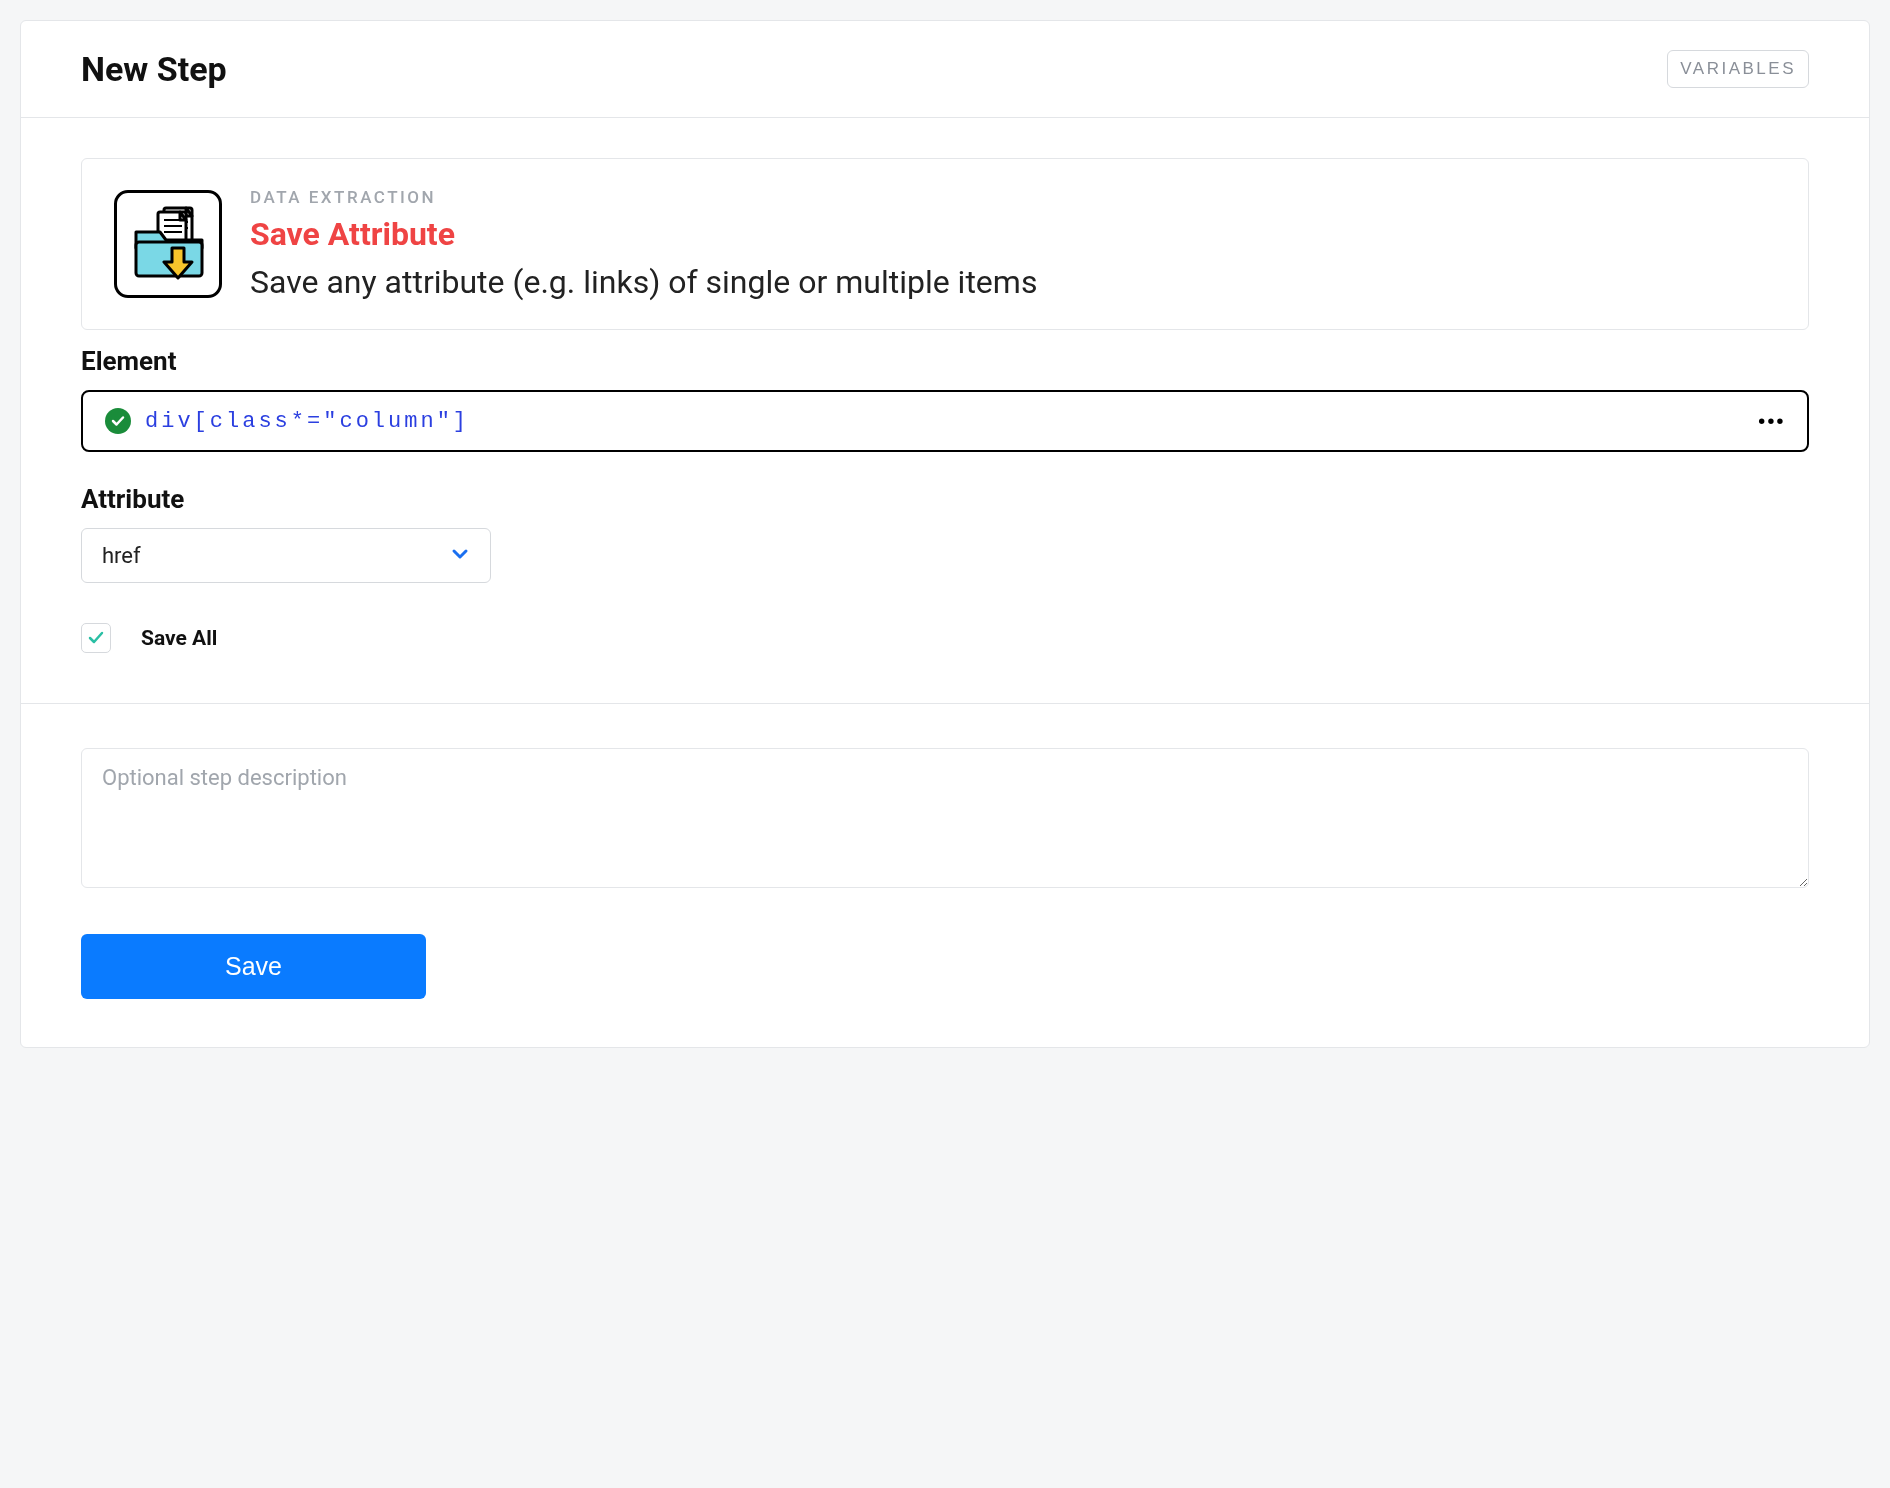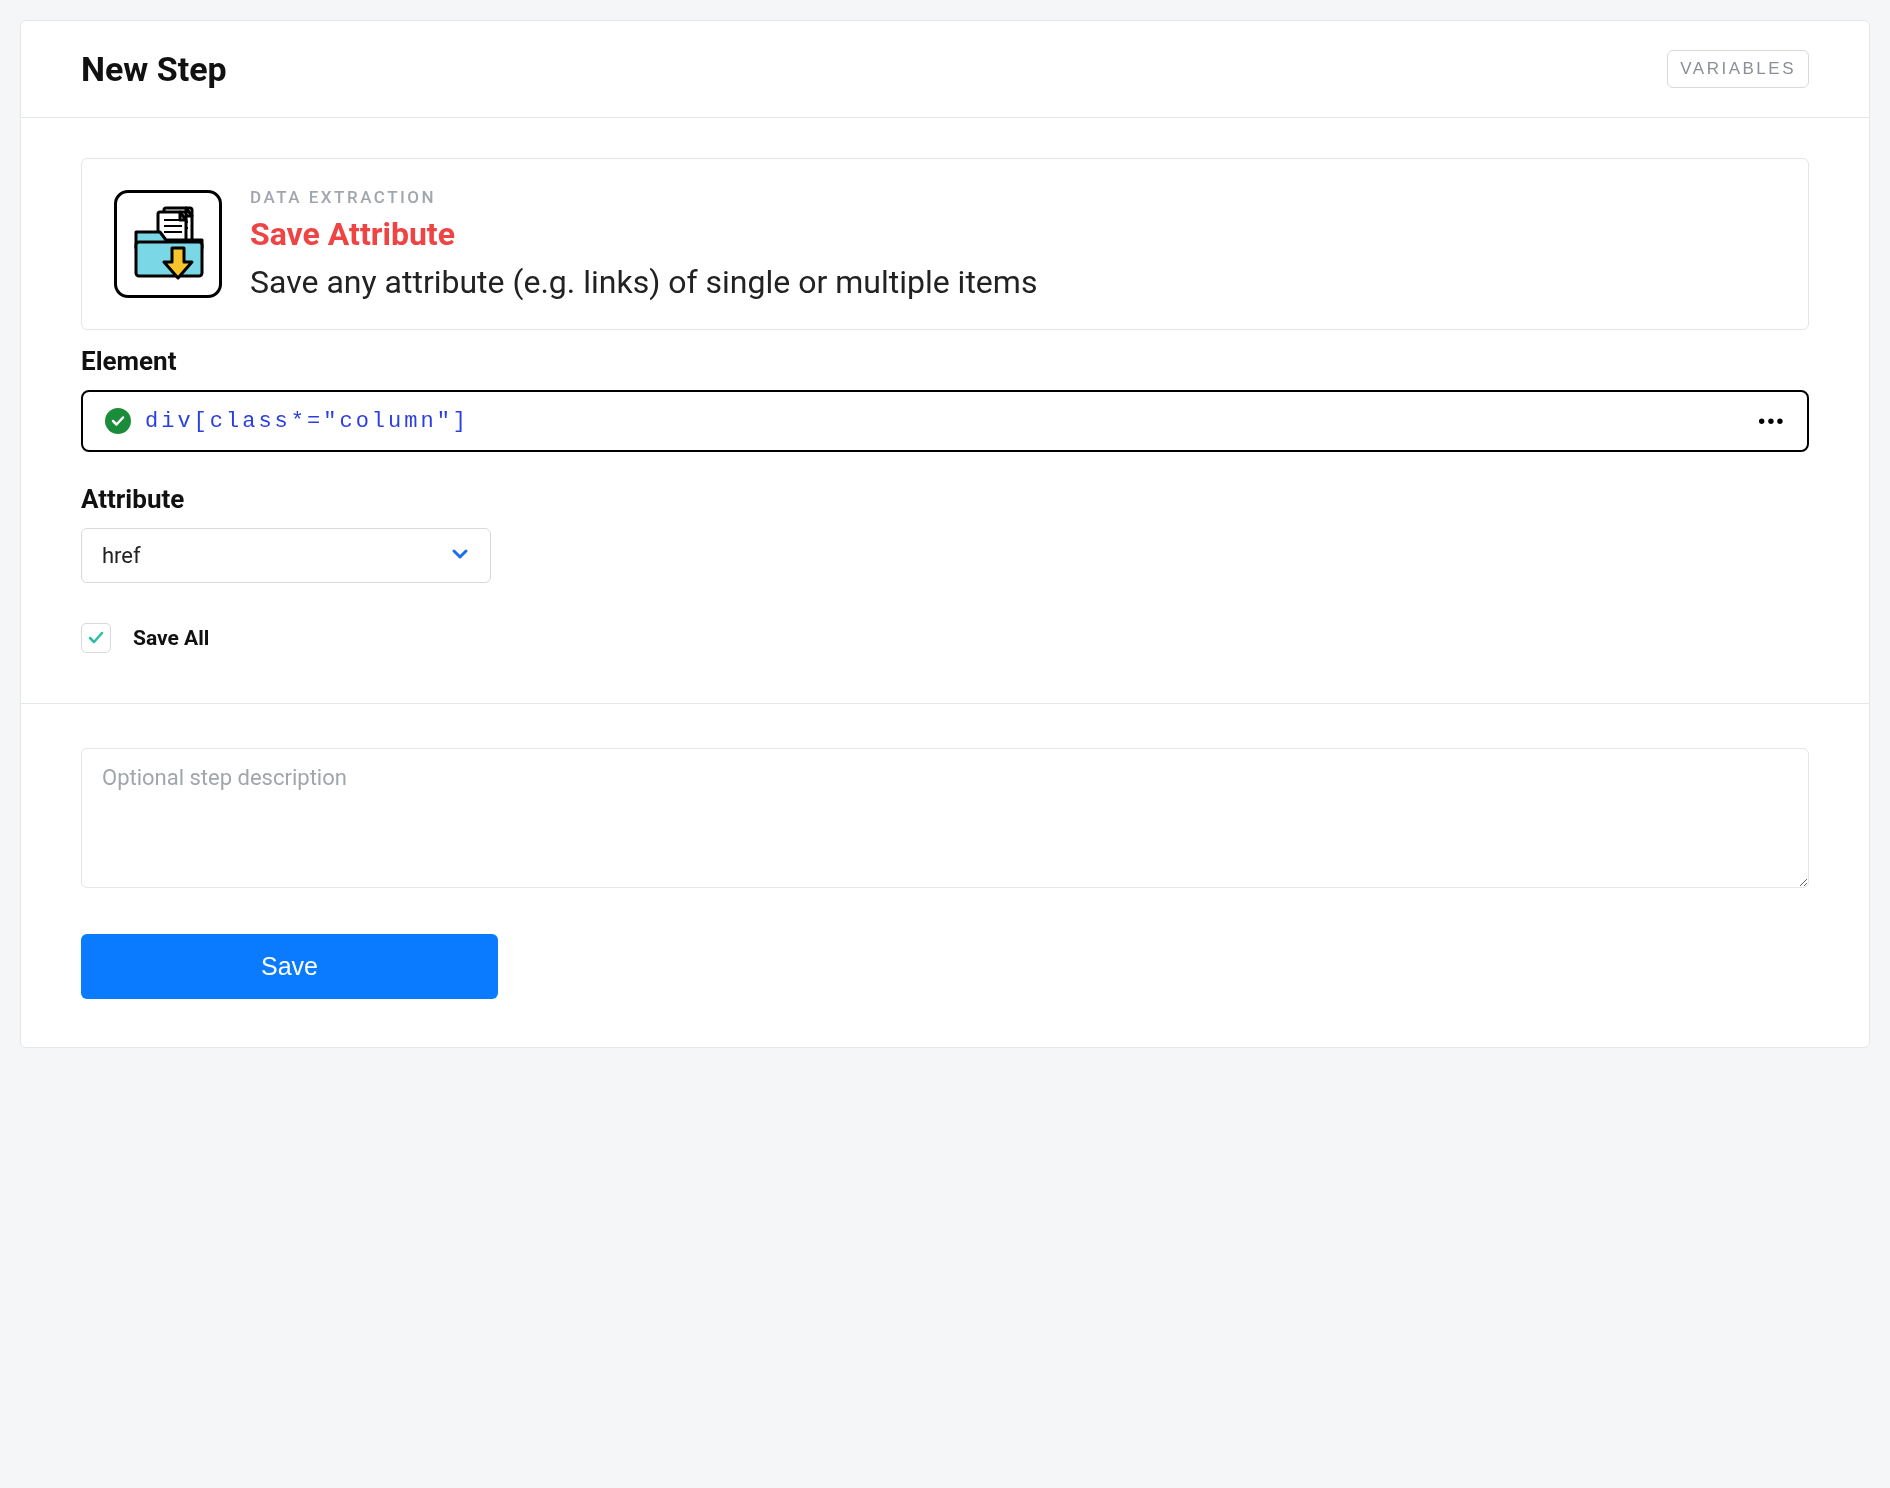--- a/index.html
+++ b/index.html
@@ -131,21 +131,21 @@
   cursor: pointer;
   background: #fff;
 }
 .attribute-value {
   font-size: 22px;
   color: #222;
 }
 .save-all-row {
   display: flex;
   align-items: center;
-  gap: 22px;
+  gap: 30px;
   margin-bottom: 50px;
 }
 .checkbox {
   width: 30px;
   height: 30px;
   border: 1px solid #d6d9dd;
   border-radius: 5px;
   display: flex;
   align-items: center;
   justify-content: center;
@@ -174,21 +174,21 @@
   margin-bottom: 42px;
 }
 .desc-textarea::placeholder { color: #a1a6ad; }
 .save-btn {
   background: #0a7bff;
   color: #fff;
   border: none;
   border-radius: 6px;
   font-size: 25px;
   padding: 18px 0;
-  width: 417px;
+  width: 345px;
   cursor: pointer;
 }
 </style>
 </head>
 <body>
 
 <div class="panel">
 
   <div class="panel-header">
     <h1 class="panel-title">New Step</h1>

